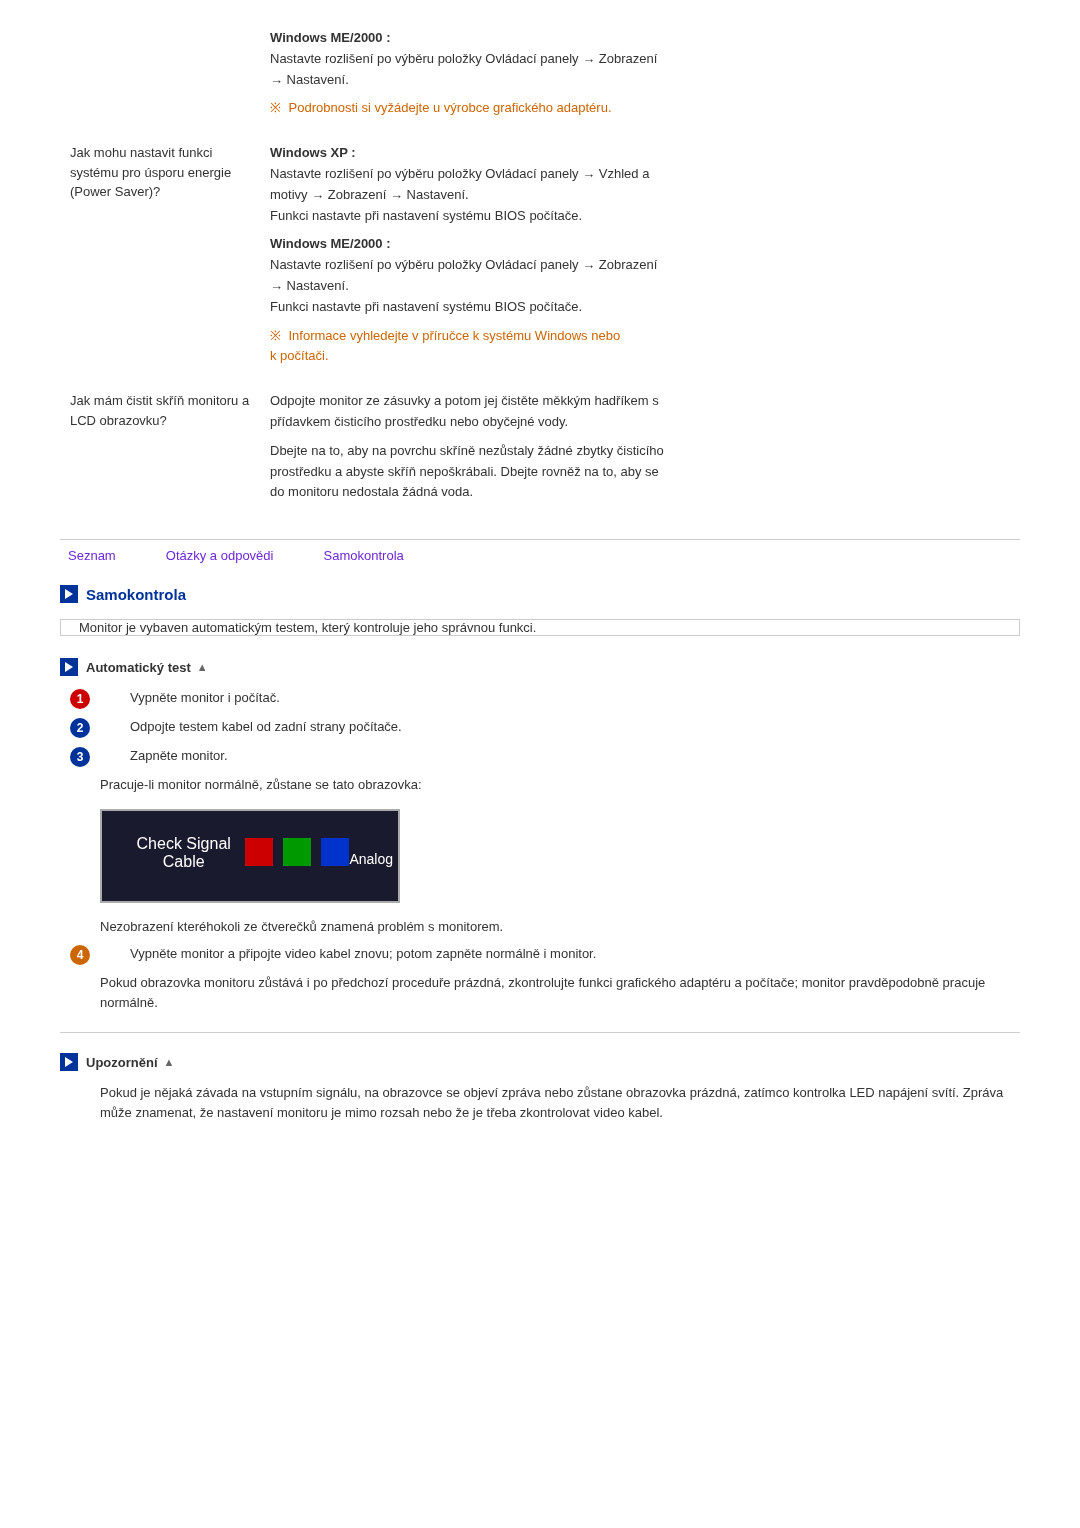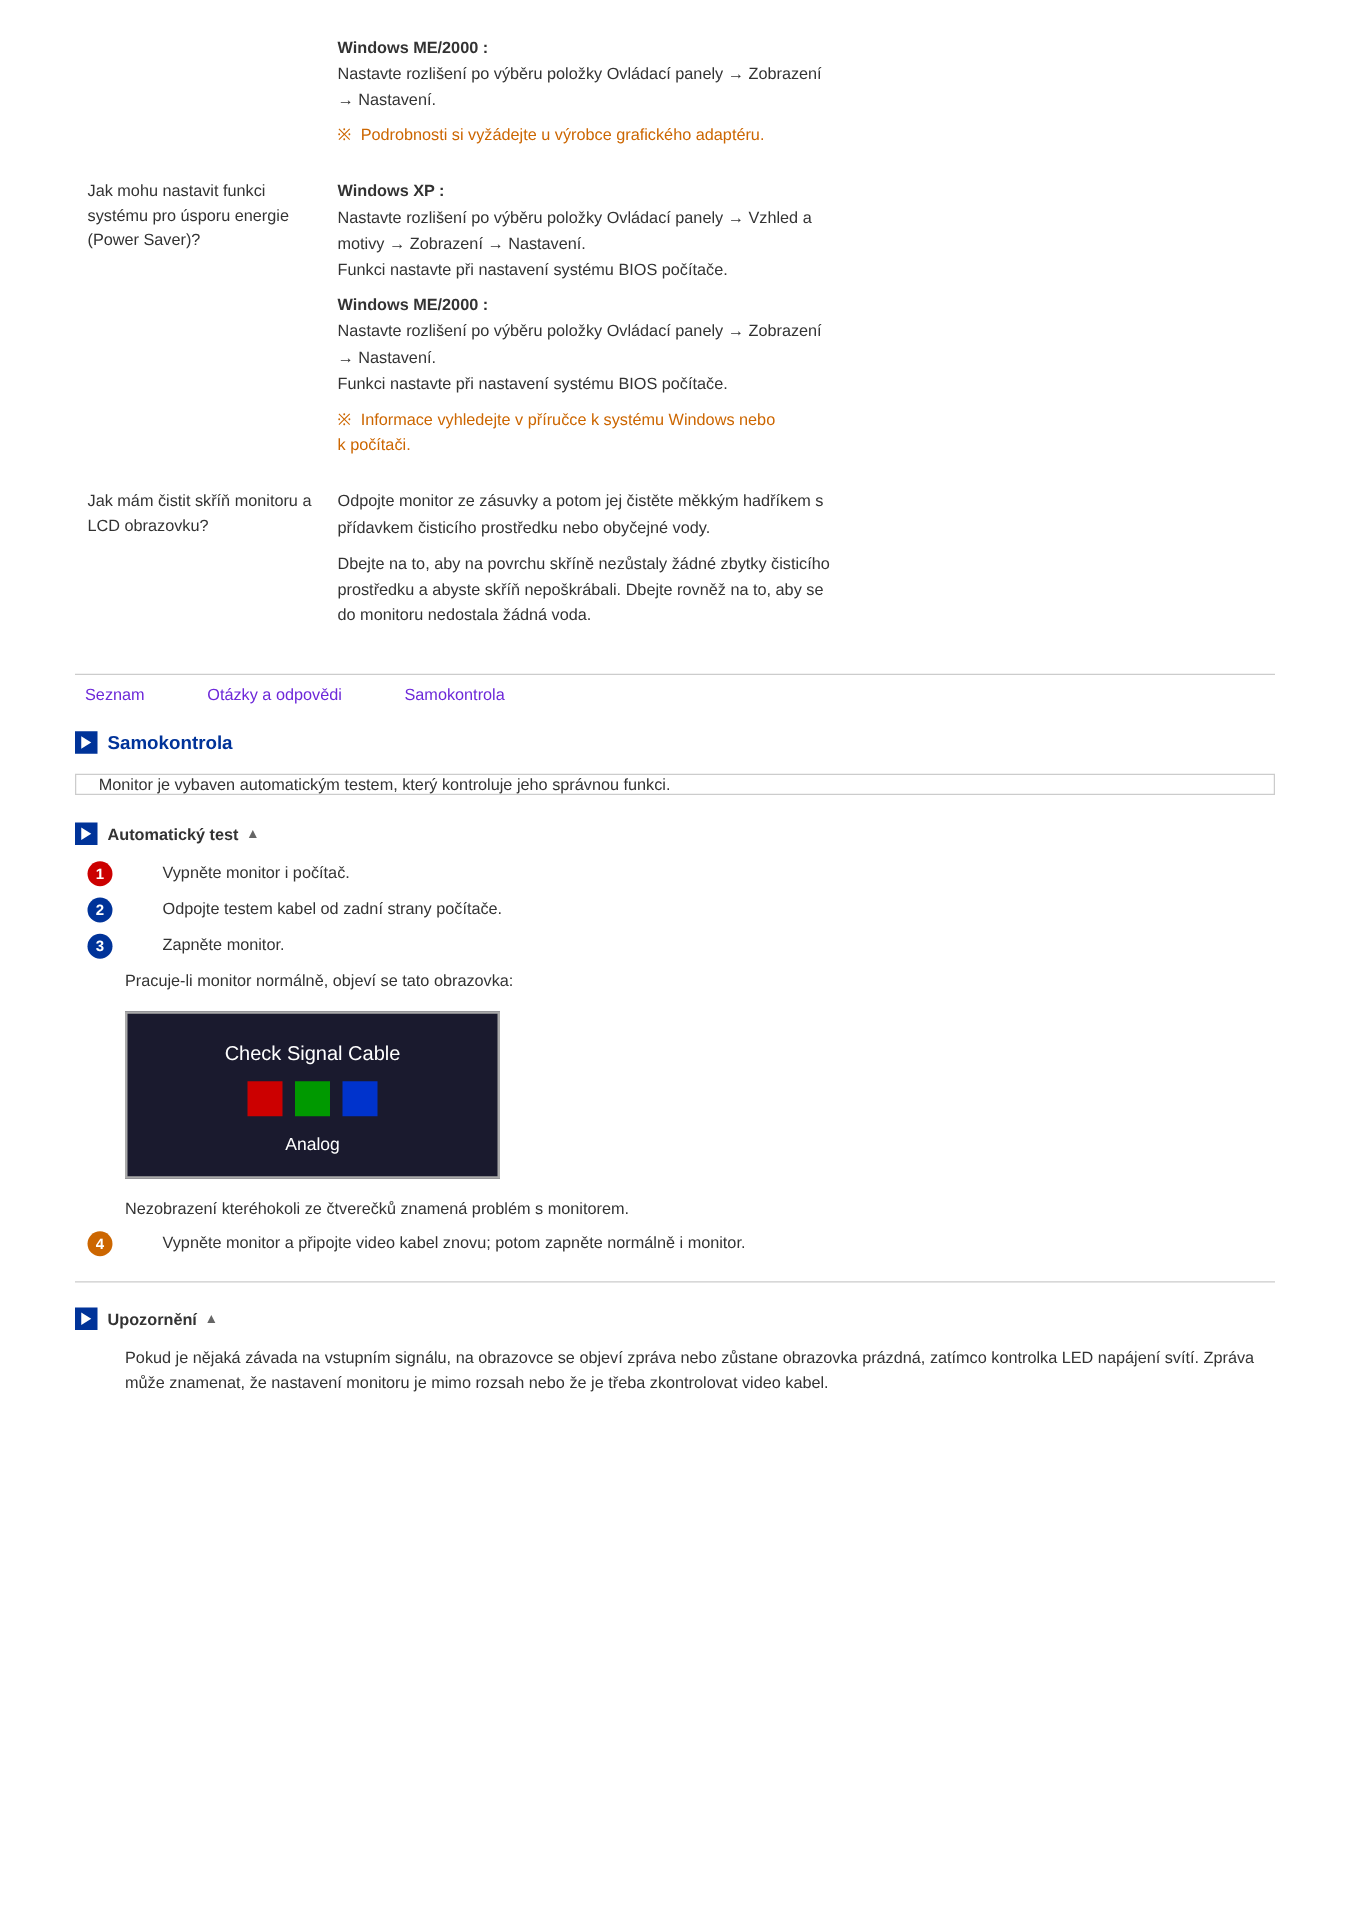--- a/index.html
+++ b/index.html
@@ -171,23 +171,22 @@
       line-height: 1.5;
       margin-bottom: 8px;
     }
 
     
     .monitor-mockup {
       margin: 14px 0 14px 40px;
       width: 300px;
       border: 2px solid #aaa;
       background: #1a1a2e;
-      padding: 24px 20px 18px 20px;
-      display: flex;
-      flex-direction: column;
+      padding: 24px 5px 18px 20px;
+      display: flex;
       align-items: center;
     }
     .monitor-check-text {
       color: white;
       font-size: 16px;
       font-weight: normal;
       margin-bottom: 12px;
       text-align: center;
       font-family: Arial, sans-serif;
     }
@@ -323,39 +322,40 @@
   <div class="step">
     <div class="step-num blue">2</div>
     <span class="step-text">Odpojte testem kabel od zadní strany počítače.</span>
   </div>
 
   <div class="step">
     <div class="step-num blue">3</div>
     <span class="step-text">Zapněte monitor.</span>
   </div>
 
-  <div class="indent-text">Pracuje-li monitor normálně, objeví se tato obrazovka:</div>
+  <div class="indent-text">Pracuje-li monitor normálně, zůstane se tato obrazovka:</div>
 
   <div class="monitor-mockup">
     <div class="monitor-check-text">Check Signal Cable</div>
     <div class="monitor-squares">
       <div class="sq red"></div>
       <div class="sq green"></div>
       <div class="sq blue"></div>
     </div>
     <div class="monitor-analog">Analog</div>
   </div>
 
   <div class="indent-text">Nezobrazení kteréhokoli ze čtverečků znamená problém s monitorem.</div>
 
   <div class="step">
     <div class="step-num orange">4</div>
     <span class="step-text">Vypněte monitor a připojte video kabel znovu; potom zapněte normálně i monitor.</span>
   </div>
 
+  <div class="indent-text">Pokud obrazovka monitoru zůstává i po předchozí proceduře prázdná, zkontrolujte funkci grafického adaptéru a počítače; monitor pravděpodobně pracuje normálně.</div>
 
   <div class="section-divider"></div>
 
   <div class="subsection-header">
     <div class="subsec-icon">
       <span class="triangle-right"></span>
     </div>
     <span class="subsection-title">Upozornění</span>
     <span class="expand-icon">▲</span>
   </div>

